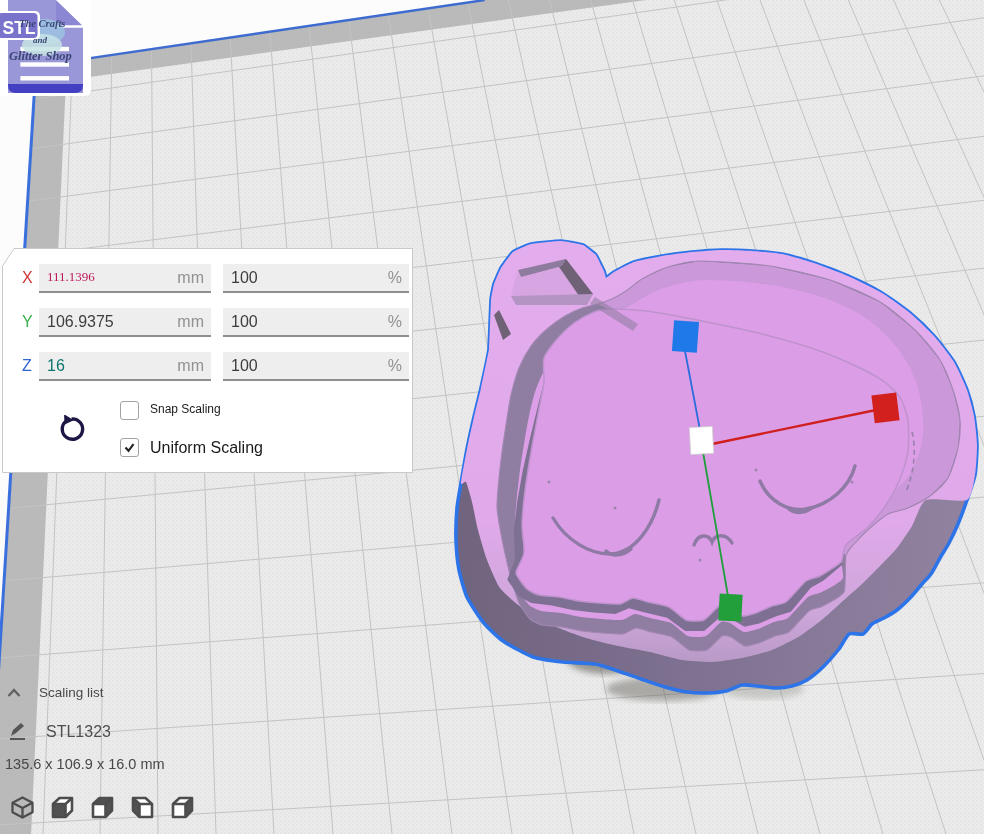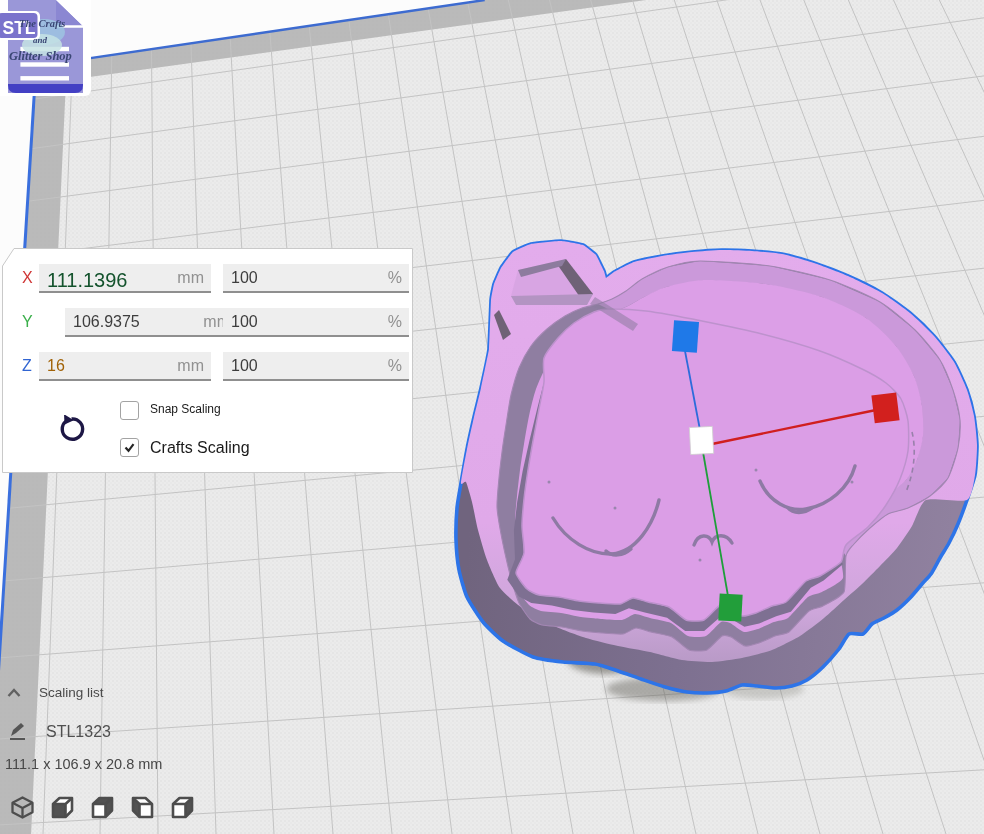--- a/index.html
+++ b/index.html
@@ -131,59 +131,59 @@
 <rect x="690" y="427" width="23" height="27" fill="#ffffff" stroke="#d0d0d0" stroke-width="0.8" transform="rotate(-3 701 440)"></rect>
 
 </svg>
 
 <svg class="abs" style="left:0;top:240px" width="430" height="245">
  <path d="M14,8.5 L412.5,8.5 L412.5,232.5 L2.5,232.5 L2.5,26 Z" fill="#ffffff" stroke="#c9c9c9" stroke-width="1"></path>
 </svg>
 
 <div class="abs" style="left:22px;top:269px;font-size:16px;color:#cf3535;">X</div>
 <div class="abs" style="left:39px;top:264px;width:172px;height:29px;background:#eeeeee;border-bottom:2px solid #8f8f8f;box-sizing:border-box;">
-    <div class="abs" style="left:8px;top:5px;font-size:20px;color:#14532d;">111.1396</div>
+    <div class="abs" style="left:8px;top:5px;font-size:13px;color:#be185d;font-family:Liberation Serif, serif;">111.1396</div>
     <div class="abs" style="right:7px;top:5px;font-size:16px;color:#919191;">mm</div>
   </div>
 <div class="abs" style="left:223px;top:264px;width:186px;height:29px;background:#eeeeee;border-bottom:2px solid #8f8f8f;box-sizing:border-box;">
     <div class="abs" style="left:8px;top:5px;font-size:16px;color:#3d3d3d;">100</div>
     <div class="abs" style="right:7px;top:5px;font-size:16px;color:#919191;">%</div>
   </div>
 <div class="abs" style="left:22px;top:313px;font-size:16px;color:#3aaf4a;">Y</div>
-<div class="abs" style="left:39px;top:308px;width:172px;height:29px;background:#eeeeee;border-bottom:2px solid #8f8f8f;box-sizing:border-box;margin-left:26px;">
+<div class="abs" style="left:39px;top:308px;width:172px;height:29px;background:#eeeeee;border-bottom:2px solid #8f8f8f;box-sizing:border-box;">
     <div class="abs" style="left:8px;top:5px;font-size:16px;color:#3d3d3d;">106.9375</div>
     <div class="abs" style="right:7px;top:5px;font-size:16px;color:#919191;">mm</div>
   </div>
 <div class="abs" style="left:223px;top:308px;width:186px;height:29px;background:#eeeeee;border-bottom:2px solid #8f8f8f;box-sizing:border-box;">
     <div class="abs" style="left:8px;top:5px;font-size:16px;color:#3d3d3d;">100</div>
     <div class="abs" style="right:7px;top:5px;font-size:16px;color:#919191;">%</div>
   </div>
 <div class="abs" style="left:22px;top:357px;font-size:16px;color:#3165d2;">Z</div>
 <div class="abs" style="left:39px;top:352px;width:172px;height:29px;background:#eeeeee;border-bottom:2px solid #8f8f8f;box-sizing:border-box;">
-    <div class="abs" style="left:8px;top:5px;font-size:16px;color:#a16207;">16</div>
+    <div class="abs" style="left:8px;top:5px;font-size:16px;color:#0f766e;">16</div>
     <div class="abs" style="right:7px;top:5px;font-size:16px;color:#919191;">mm</div>
   </div>
 <div class="abs" style="left:223px;top:352px;width:186px;height:29px;background:#eeeeee;border-bottom:2px solid #8f8f8f;box-sizing:border-box;">
     <div class="abs" style="left:8px;top:5px;font-size:16px;color:#3d3d3d;">100</div>
     <div class="abs" style="right:7px;top:5px;font-size:16px;color:#919191;">%</div>
   </div>
 
 <svg class="abs" style="left:57px;top:415px" width="30" height="30" viewBox="0 0 30 30">
  <path d="M 9.2,6.0 A 10.2 10.2 0 1 0 14.6,3.9" fill="none" stroke="#1d1745" stroke-width="3.4"></path>
  <polygon points="7.0,-0.8 7.6,9.6 16.8,5.2" fill="#1d1745"></polygon>
 </svg>
 
 <div class="abs" style="left:120px;top:401px;width:19px;height:19px;background:#fff;border:1.5px solid #a3a3a3;border-radius:3px;box-sizing:border-box;"></div>
 <div class="abs" style="left:150px;top:402px;font-size:12px;color:#1a1a1a;">Snap Scaling</div>
 <div class="abs" style="left:120px;top:438px;width:19px;height:19px;background:#fff;border:1.5px solid #a3a3a3;border-radius:3px;box-sizing:border-box;">
     <svg class="abs" style="left:2px;top:2px" width="13" height="13" viewBox="0 0 13 13">
       <path d="M2.5,6.5 L5.5,9.8 L10.5,3.2" fill="none" stroke="#262626" stroke-width="2.2"></path>
     </svg>
   </div>
-<div class="abs" style="left:150px;top:439px;font-size:16px;color:#1a1a1a;">Crafts Scaling</div>
+<div class="abs" style="left:150px;top:439px;font-size:16px;color:#1a1a1a;">Uniform Scaling</div>
 
 <div class="abs" style="left:0;top:0;width:91px;height:96px;background:#ffffff;border-radius:0 0 6px 0;"></div>
 <svg class="abs" style="left:0;top:0" width="100" height="100" viewBox="0 0 100 100">
  <path d="M8,0 L56,0 L83,26 L83,93 L8,93 Z" fill="#9a97d8"></path>
  <polygon points="56,0 83,26 56,26" fill="#8b87d2"></polygon>
  <polygon points="55,-1 84,27 86,25 57,-3" fill="#ffffff"></polygon>
  <line x1="55" y1="26.5" x2="84" y2="26.5" stroke="#ffffff" stroke-width="2.5"></line>
  <path d="M8,84 L83,84 L83,85 Q83,93 75,93 L16,93 Q8,93 8,85 Z" fill="#4340c4"></path>
  <rect x="20.4" y="46.8" width="48.6" height="4.4" fill="#ffffff"></rect>
  <rect x="20.4" y="62.3" width="48.6" height="4.4" fill="#ffffff"></rect>
@@ -202,21 +202,21 @@
 
 <svg class="abs" style="left:6px;top:686px" width="16" height="14" viewBox="0 0 16 14">
  <polyline points="2.5,10 8,4 13.5,10" fill="none" stroke="#616161" stroke-width="2.4"></polyline>
 </svg>
 <div class="abs" style="left:39px;top:685px;font-size:13.5px;color:#4a4a4a;">Scaling list</div>
 <svg class="abs" style="left:8px;top:722px" width="20" height="20" viewBox="0 0 20 20">
  <path d="M3,14 L5,8 L13,1 L16,4 L8,11 Z" fill="#555"></path>
  <line x1="2" y1="17" x2="17" y2="17" stroke="#555" stroke-width="2"></line>
 </svg>
 <div class="abs" style="left:46px;top:723px;font-size:16px;color:#4f4f4f;">STL1323</div>
-<div class="abs" style="left:5px;top:756px;font-size:14.5px;color:#474747;">111.1 x 106.9 x 20.8 mm</div>
+<div class="abs" style="left:5px;top:756px;font-size:14.5px;color:#474747;">135.6 x 106.9 x 16.0 mm</div>
 
 <svg class="abs" style="left:10px;top:796px" width="25" height="23" viewBox="0 0 25 22">
     <g fill="none" stroke="#4d4d4d" stroke-width="2.3" stroke-linejoin="round">
 <path d="M12.5,1 L22.5,6.3 L22.5,15.7 L12.5,21 L2.5,15.7 L2.5,6.3 Z"></path>
 <path d="M2.5,6.3 L12.5,11.6 L22.5,6.3 M12.5,11.6 L12.5,21"></path>
     </g>
   </svg>
 <svg class="abs" style="left:50px;top:796px" width="25" height="23" viewBox="0 0 25 22">
     <path d="M3,7.5 L9.5,1.5 L22,1.5 L22,14 L15.5,20.5 L3,20.5 Z" fill="#ffffff"></path>
 <path d="M3,7.5 L15.5,7.5 L15.5,20.5 L3,20.5 Z" fill="#525252"></path>

